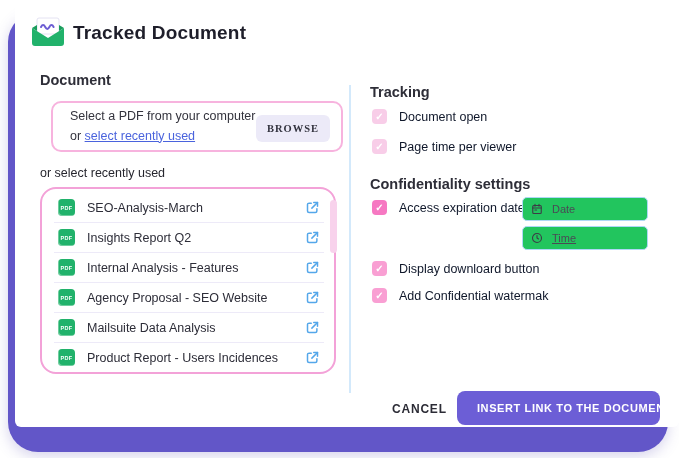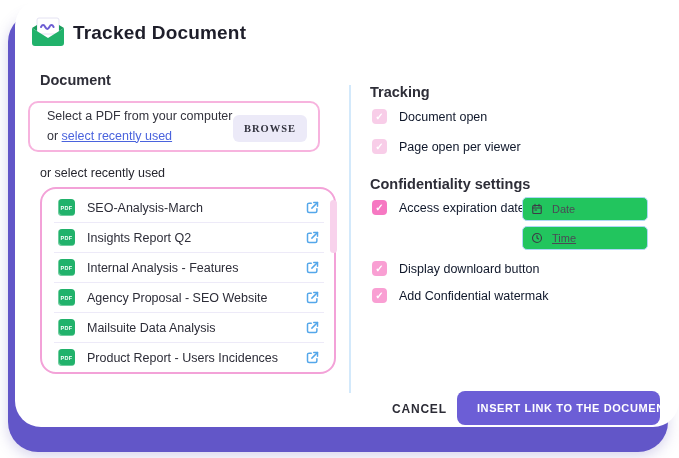--- a/index.html
+++ b/index.html
@@ -2,32 +2,32 @@
 <html style="--purple-back: #6256c8; --purple-btn: #6c5ed6; --pink-border: #f7b3de; --pink-border-strong: #f3a2d8; --check-light: #f8cde8; --check-mid: #f99fd3; --check-bright: #f678c2; --green: #21b26b; --blue-link: #2e90e6; --link-inline: #4a63dd; --ext-blue: #54a7ea; --input-border: #aed8f6; --divider-v: #d3e9fb; --row-divider: #edeaf8; --lavender-btn: #eceaf8; --scroll-thumb: #f8d2ec; --text-dark: #1e1e2a; --logo-purple: #6c5dd3;"><head>
 <meta charset="utf-8">
 <style>
   * { margin:0; padding:0; box-sizing:border-box; }
   body { font-family:"Liberation Sans", sans-serif; background:#fff; }
   .stage { position:relative; width:679px; height:458px; background:#fff; overflow:hidden; }
 
   .backdrop { position:absolute; left:8px; top:12px; width:660px; height:440px;
     border-radius:30px; background:var(--purple-back); box-shadow:0 4px 14px rgba(90,80,180,.25); }
   .card { position:absolute; left:15px; top:0; width:664px; height:427px;
-    background:#fff; border-radius:26px; }
+    background:#fff; border-radius:6px; }
 
   .abs { position:absolute; }
 
   
   .logo { left:15px; top:16px; width:36px; height:32px; }
   .title { left:58px; top:22px; font-size:19px; font-weight:700; color:var(--text-dark); letter-spacing:.2px; }
 
   
   .sec-heading { font-size:14.5px; font-weight:700; color:#2e2e38; }
   .doc-heading { left:25px; top:72px; }
-  .pickbox { left:13px; top:101px; width:292px; height:51px; border:2px solid var(--pink-border);
+  .pickbox { left:36px; top:101px; width:292px; height:51px; border:2px solid var(--pink-border);
     border-radius:10px; display:flex; align-items:center; padding-left:17px; }
   .pick-text { font-size:12.5px; color:#33333d; line-height:1.55; }
   .pick-link { color:var(--link-inline); text-decoration:underline; cursor:pointer; }
   .browse-btn { position:absolute; right:11px; top:12px; width:74px; height:27px; background:var(--lavender-btn);
     border:none; border-radius:6px; font-family:Liberation Serif, serif; font-size:10.5px; font-weight:700; letter-spacing:1px;
     color:#33333f; display:flex; align-items:center; justify-content:center; cursor:pointer; }
 
   .recent-label { left:25px; top:166px; font-size:12.5px; color:#26262e; }
 
   .list { left:25px; top:187px; width:296px; height:187px; border:2px solid var(--pink-border-strong);
@@ -171,21 +171,21 @@
     <div class="abs vdivider"></div>
 
     <div class="abs sec-heading tracking-heading">Tracking</div>
 
     <div class="abs opt" style="left:357px; top:109px;">
       <span class="checkbox tone-light checked"></span>
       <span class="opt-label">Document open</span>
     </div>
     <div class="abs opt" style="left:357px; top:139px;">
       <span class="checkbox tone-light checked"></span>
-      <span class="opt-label">Page open per viewer</span>
+      <span class="opt-label">Page time per viewer</span>
     </div>
 
     <div class="abs sec-heading conf-heading">Confidentiality settings</div>
 
     <div class="abs opt" style="left:357px; top:200px;">
       <span class="checkbox tone-bright checked"></span>
       <span class="opt-label">Access expiration date</span>
     </div>
 
     <div class="abs mini-input" style="top:197px;">

